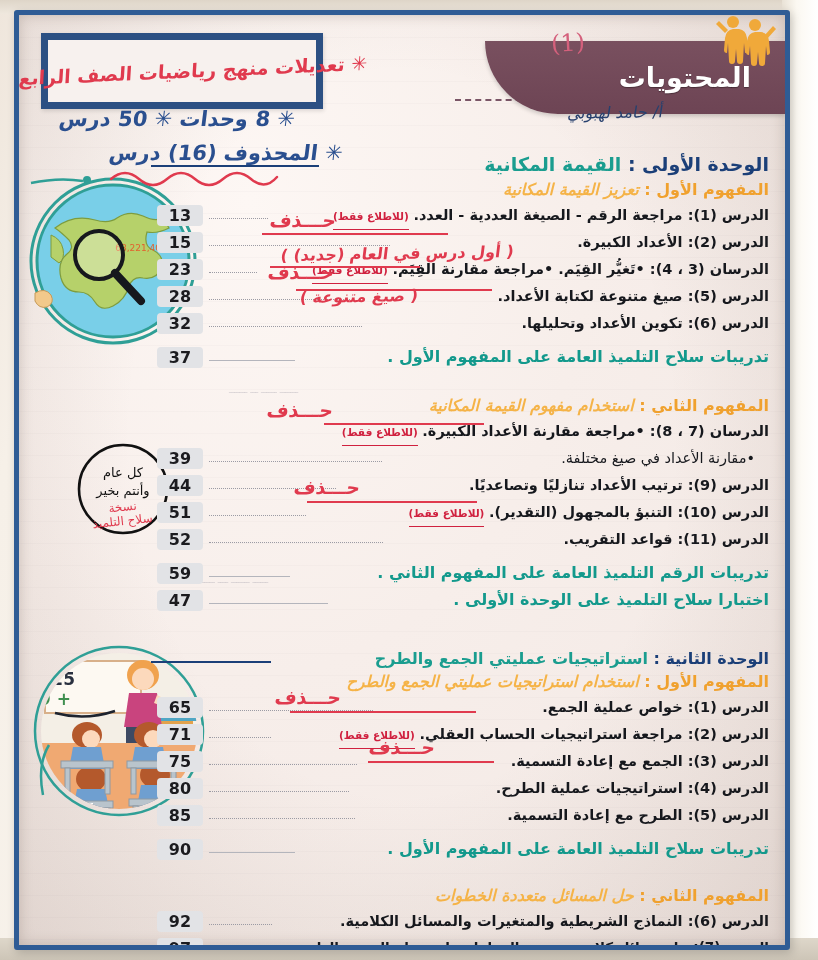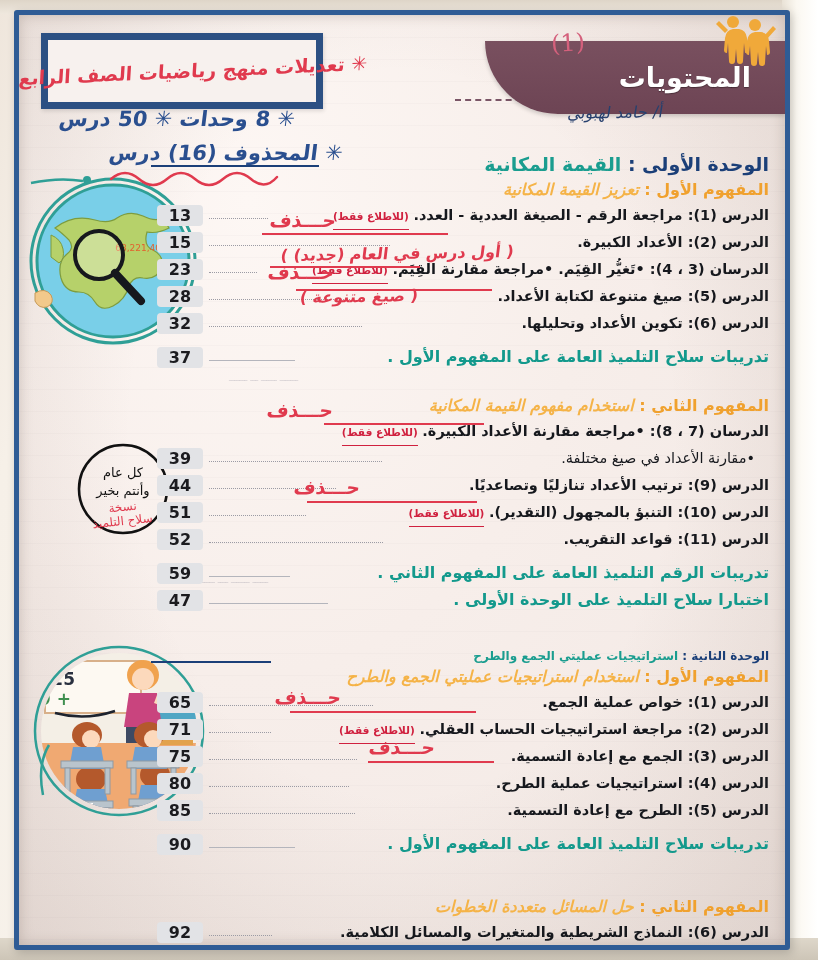--- a/index.html
+++ b/index.html
@@ -199,21 +199,21 @@
 </head>
 <body>
 
 <div id="photo">
   <div id="offpage-top"></div>
   <div id="offpage-right"></div>
   <div id="offpage-bottom"></div>
 
   <div id="page">
 
-    <div class="ghost" style="left:210px;top:358px;">ـــــــ ــــــ ـــ ـــــــ</div>
+    <div class="ghost" style="left:210px;top:370px;">ـــــــ ــــــ ـــ ـــــــ</div>
     <div class="ghost" style="left:180px;top:560px;">ــــــ ـــــــ ــــ ــــــ</div>
 
     <div class="banner">
       <div class="banner-title">المحتويات</div>
     </div>
     <svg class="banner-figs" viewBox="0 0 70 64">
       <g fill="#f0a93a">
         <circle cx="24" cy="13" r="6"></circle>
         <path d="M24 20 q-7 1 -8 9 l-1 12 q0 3 3 3 l1 -10 l1 18 q0 3 3 3 q3 0 3-3 l1-12 l1 12 q0 3 3 3 q3 0 3-3 l1-18 l1 10 q3 0 3-3 l-1-12 q-1-8 -8-9 z"></path>
         <path d="M16 24 l-9 -9 l3 -3 l9 9 z"></path>
@@ -403,21 +403,21 @@
         <div class="dots"></div>
         <div class="pg">59</div>
       </div>
 
       <div class="row green-row">
         <div class="row-text">اختبارا سلاح التلميذ على الوحدة الأولى .</div>
         <div class="dots"></div>
         <div class="pg">47</div>
       </div>
 
-      <div class="unit-title" style="margin-top:36px;font-size:12px;">
+      <div class="unit-title" style="margin-top:36px;font-size:16px;">
         <span class="unit-rule" style="width:120px;"></span>
         <span>الوحدة الثانية : </span><span class="tt">استراتيجيات عمليتي الجمع والطرح</span>
       </div>
 
       <div class="concept-title">
         <span>المفهوم الأول : </span><span class="ct2">استخدام استراتيجيات عمليتي الجمع والطرح</span>
       </div>
 
       <div class="row">
         <div class="row-text"><b>الدرس (1): خواص عملية الجمع.</b></div>
@@ -448,21 +448,21 @@
         <div class="dots"></div>
         <div class="pg">85</div>
       </div>
 
       <div class="row green-row" style="margin-top:9px;">
         <div class="row-text">تدريبات سلاح التلميذ العامة على المفهوم الأول .</div>
         <div class="dots"></div>
         <div class="pg">90</div>
       </div>
 
-      <div class="concept-title" style="margin-top:40px;">
+      <div class="concept-title" style="margin-top:24px;">
         <span>المفهوم الثاني : </span><span class="ct2">حل المسائل متعددة الخطوات</span>
       </div>
 
       <div class="row">
         <div class="row-text"><b>الدرس (6): النماذج الشريطية والمتغيرات والمسائل الكلامية.</b></div>
         <div class="dots"></div>
         <div class="pg">92</div>
       </div>
 
       <div class="row">

